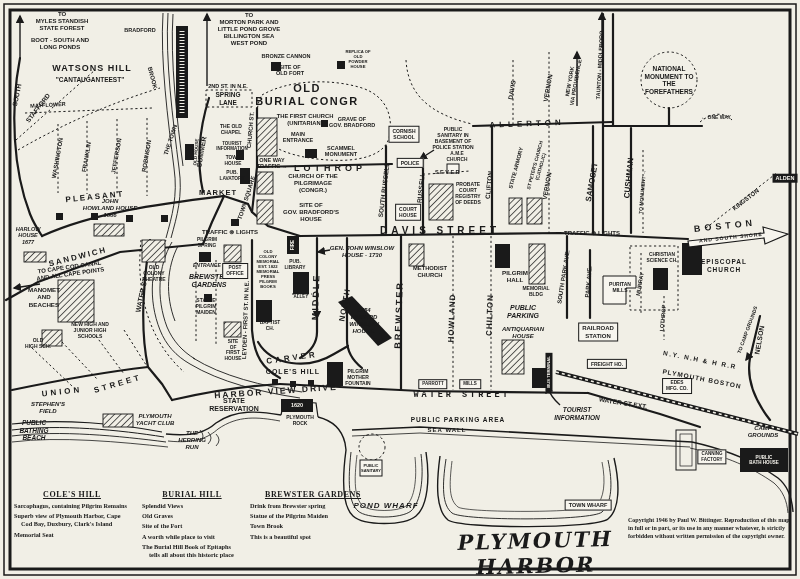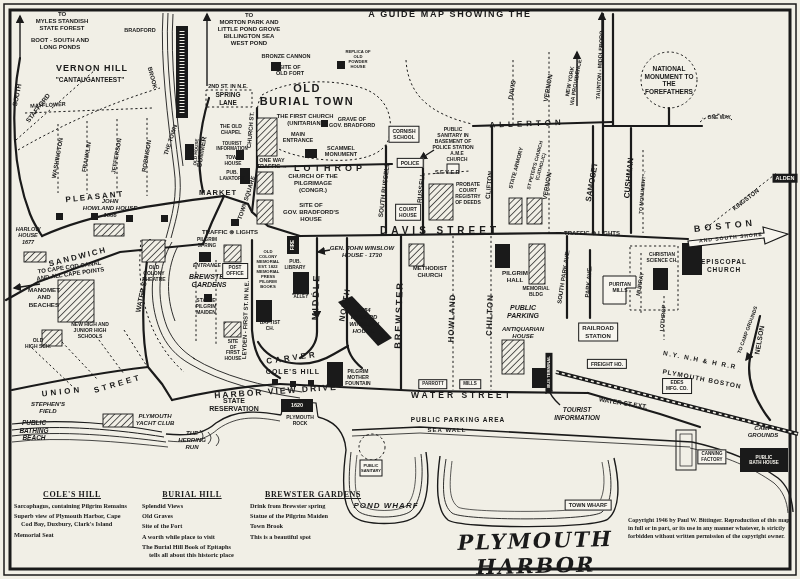--- a/index.html
+++ b/index.html
@@ -229,50 +229,49 @@
       <path d="M347,315 L347,300"></path>
       <path d="M317,305 L317,318"></path>
       <path d="M362,318 L370,326"></path>
       <path d="M372,330 L382,340"></path>
       <path d="M752,352 L746,360"></path>
     </g>
     <path d="M688,241 L764,233 L763,227 L788,234 L765,244 L764,238 L689,247 Z" fill="#f7f5ee" stroke="#1a1a1a" stroke-width="1.2"></path>
   </svg>
 
   <div id="title-block">
-    <div class="title-sub">A GUIDE MAP SHOWING THE</div>
   </div>
 
   <div id="labels">
       <div class="lbl" style="left: 62px; top: 22px; font-size: 6px; transform: translate(-50%, -50%) rotate(0deg);">TO
 MYLES STANDISH
 STATE FOREST</div>
       <div class="lbl" style="left: 60px; top: 44px; font-size: 6px; transform: translate(-50%, -50%) rotate(0deg);">BOOT - SOUTH AND
 LONG PONDS</div>
       <div class="lbl" style="left: 38px; top: 108px; font-size: 6.5px; transform: translate(-50%, -50%) rotate(-52deg);">STAFFORD</div>
-      <div class="lbl" style="left: 92px; top: 68px; font-size: 9px; letter-spacing: 1px; transform: translate(-50%, -50%) rotate(0deg);">VERNON HILL</div>
+      <div class="lbl" style="left: 92px; top: 68px; font-size: 9px; letter-spacing: 1px; transform: translate(-50%, -50%) rotate(0deg);">WATSONS HILL</div>
       <div class="lbl" style="left: 90px; top: 80px; font-size: 6.5px; transform: translate(-50%, -50%) rotate(0deg);">"CANTAUGANTEEST"</div>
       <div class="lbl" style="left: 140px; top: 30px; font-size: 5.5px; transform: translate(-50%, -50%) rotate(0deg);">BRADFORD</div>
       <div class="lbl" style="left: 48px; top: 105px; font-size: 5.5px; transform: translate(-50%, -50%) rotate(-3deg);">MAYFLOWER</div>
       <div class="lbl" style="left: 17px; top: 95px; font-size: 6.5px; transform: translate(-50%, -50%) rotate(-78deg);">SOUTH</div>
       <div class="lbl" style="left: 152px; top: 78px; font-size: 6px; transform: translate(-50%, -50%) rotate(75deg);">BROOK</div>
       <div class="lbl" style="left: 171px; top: 140px; font-size: 6px; transform: translate(-50%, -50%) rotate(-72deg);">THE TOWN</div>
       <div class="lbl" style="left: 249px; top: 30px; font-size: 6px; transform: translate(-50%, -50%) rotate(0deg);">TO
 MORTON PARK AND
 LITTLE POND GROVE
 BILLINGTON SEA
 WEST POND</div>
       <div class="lbl" style="left: 286px; top: 56px; font-size: 5.5px; transform: translate(-50%, -50%) rotate(0deg);">BRONZE CANNON</div>
       <div class="lbl" style="left: 290px; top: 70px; font-size: 5.5px; transform: translate(-50%, -50%) rotate(0deg);">SITE  OF
 OLD FORT</div>
       <div class="lbl" style="left: 228px; top: 86px; font-size: 5.5px; transform: translate(-50%, -50%) rotate(0deg);">2ND ST. IN N.E.</div>
       <div class="lbl" style="left: 228px; top: 99px; font-size: 6.5px; transform: translate(-50%, -50%) rotate(0deg);">SPRING
 LANE</div>
       <div class="lbl" style="left: 307px; top: 95px; font-size: 11px; letter-spacing: 1.5px; transform: translate(-50%, -50%) rotate(0deg);">OLD
-BURIAL TOWN</div>
+BURIAL CONGR</div>
       <div class="lbl" style="left: 305px; top: 120px; font-size: 5.8px; transform: translate(-50%, -50%) rotate(0deg);">THE FIRST CHURCH
 (UNITARIAN)</div>
       <div class="lbl" style="left: 298px; top: 137px; font-size: 5.5px; transform: translate(-50%, -50%) rotate(0deg);">MAIN
 ENTRANCE</div>
       <div class="lbl" style="left: 352px; top: 122px; font-size: 5.5px; transform: translate(-50%, -50%) rotate(0deg);">GRAVE OF
 GOV. BRADFORD</div>
       <div class="lbl" style="left: 341px; top: 151px; font-size: 5.5px; transform: translate(-50%, -50%) rotate(0deg);">SCAMMEL
 MONUMENT</div>
       <div class="lbl" style="left: 272px; top: 163px; font-size: 5.5px; transform: translate(-50%, -50%) rotate(0deg);">ONE WAY
 TRAFFIC →</div>
@@ -335,21 +334,21 @@
 YACHT CLUB</div>
       <div class="lbl it" style="left: 192px; top: 441px; font-size: 6px; transform: translate(-50%, -50%) rotate(0deg);">THE
 HERRING
 RUN</div>
       <div class="lbl" style="left: 234px; top: 405px; font-size: 7px; transform: translate(-50%, -50%) rotate(0deg);">STATE
 RESERVATION</div>
       <div class="lbl inv" style="left: 297px; top: 405px; font-size: 5.5px; transform: translate(-50%, -50%) rotate(0deg);">1620</div>
       <div class="lbl" style="left: 300px; top: 421px; font-size: 5px; transform: translate(-50%, -50%) rotate(0deg);">PLYMOUTH
 ROCK</div>
       <div class="lbl" style="left: 276px; top: 391px; font-size: 8.5px; letter-spacing: 2px; transform: translate(-50%, -50%) rotate(-4deg);">HARBOR  VIEW  DRIVE</div>
-      <div class="lbl" style="left: 462px; top: 395px; font-size: 8.5px; letter-spacing: 3px; transform: translate(-50%, -50%) rotate(0deg);">WATER  STREET</div>
+      <div class="lbl" style="left: 462px; top: 395px; font-size: 8.5px; letter-spacing: 3px; transform: translate(-50%, -50%) rotate(0deg); font-family: Liberation Mono, monospace;">WATER  STREET</div>
       <div class="lbl" style="left: 458px; top: 420px; font-size: 6.5px; letter-spacing: 1px; transform: translate(-50%, -50%) rotate(0deg);">PUBLIC  PARKING  AREA</div>
       <div class="lbl" style="left: 447px; top: 431px; font-size: 6px; letter-spacing: 1px; transform: translate(-50%, -50%) rotate(0deg);">SEA  WALL</div>
       <div class="lbl it" style="left: 577px; top: 414px; font-size: 6.5px; transform: translate(-50%, -50%) rotate(0deg);">TOURIST
 INFORMATION</div>
       <div class="lbl" style="left: 371px; top: 469px; font-size: 4px; transform: translate(-50%, -50%) rotate(0deg);">PUBLIC
 SANITARY</div>
       <div class="lbl it" style="left: 386px; top: 506px; font-size: 8px; letter-spacing: 1px; transform: translate(-50%, -50%) rotate(0deg);">POND WHARF</div>
       <div class="lbl box" style="left: 588px; top: 505px; font-size: 5.5px; transform: translate(-50%, -50%) rotate(0deg);">TOWN WHARF</div>
       <div class="lbl box" style="left: 598px; top: 332px; font-size: 6px; transform: translate(-50%, -50%) rotate(0deg);">RAILROAD
 STATION</div>

